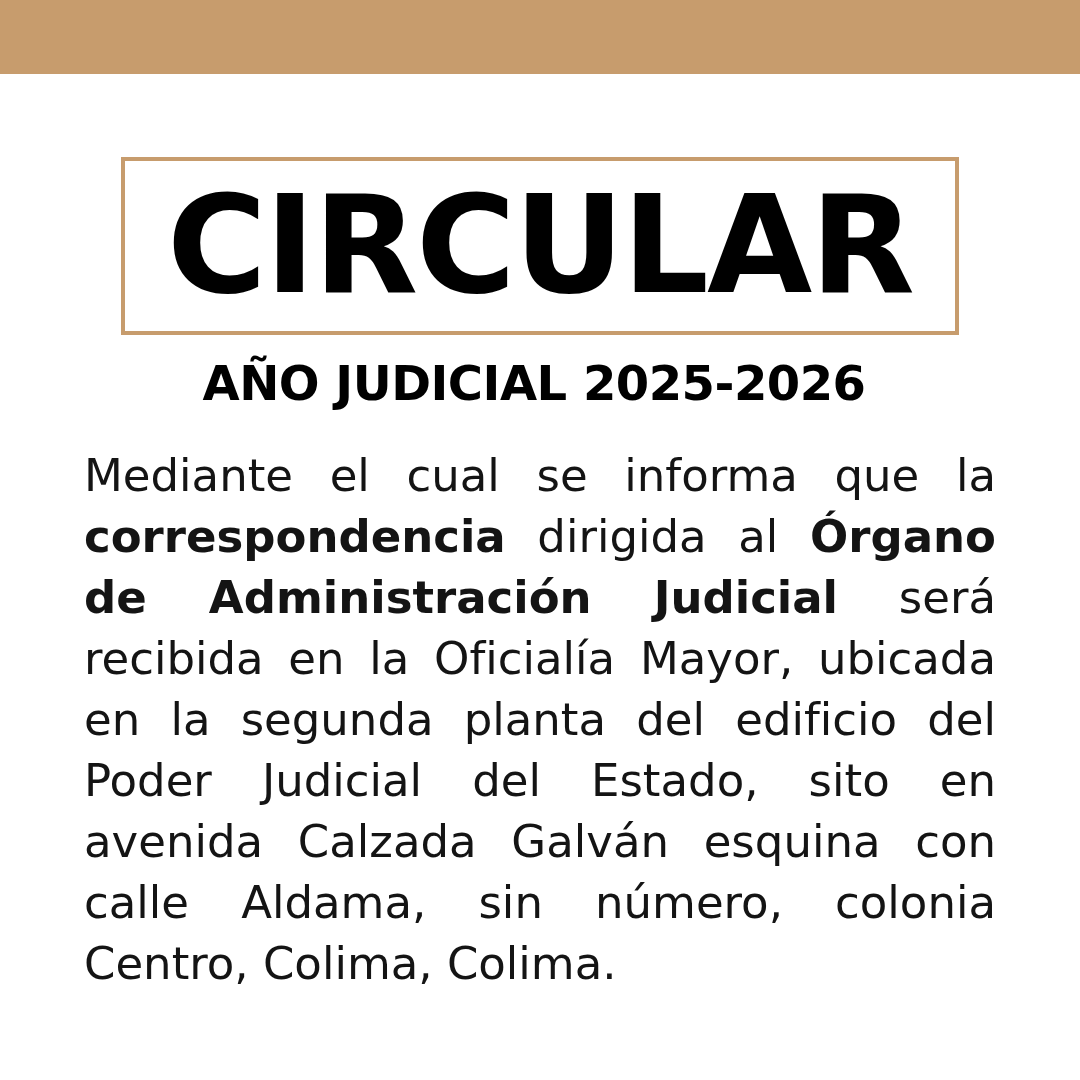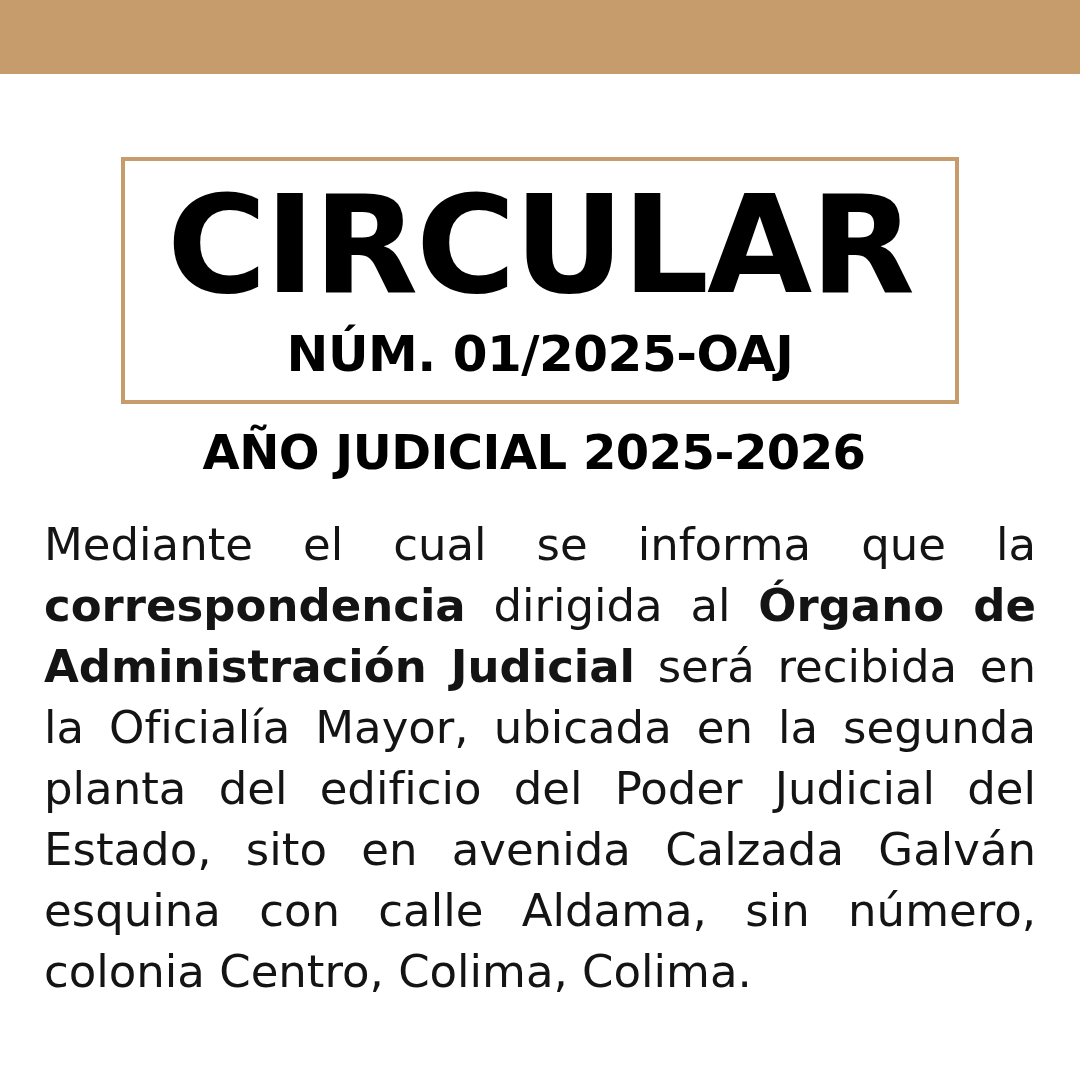--- a/index.html
+++ b/index.html
@@ -65,21 +65,21 @@
     font-family: "DejaVu Sans", sans-serif;
     font-weight: bold;
     font-size: 48px;
     letter-spacing: -0.5px;
     color: #000000;
     margin: 20px 12px 0 0;
   }
   .body-text {
     box-sizing: border-box;
     width: 1080px;
-    padding: 0 44px;
+    padding: 0 84px;
     margin-top: 34px;
     font-family: "DejaVu Sans", sans-serif;
     font-size: 45px;
     line-height: 61px;
     color: #141414;
     text-align: justify;
     text-justify: inter-word;
   }
   .body-text b {
     font-weight: bold;
@@ -89,21 +89,20 @@
 <body>
 
 <div class="page">
 
   <div class="top-band"></div>
 
   <div class="content">
 
     <div class="title-frame">
       <div class="circular-word">CIRCULAR</div>
-      <div class="circular-num">NÚM. 01/2025-OAJ</div>
     </div>
 
     <div class="subtitle">AÑO JUDICIAL 2025-2026</div>
 
     <p class="body-text"><span>Mediante el cual se informa que la </span><b>correspondencia</b><span> dirigida al </span><b>Órgano de Administración Judicial</b><span> será recibida en la Oficialía Mayor, ubicada en la segunda planta del edificio del Poder Judicial del Estado, sito en avenida Calzada Galván esquina con calle Aldama, sin número, colonia Centro, Colima, Colima.</span></p>
 
   </div>
 </div>
 
 </body></html>

